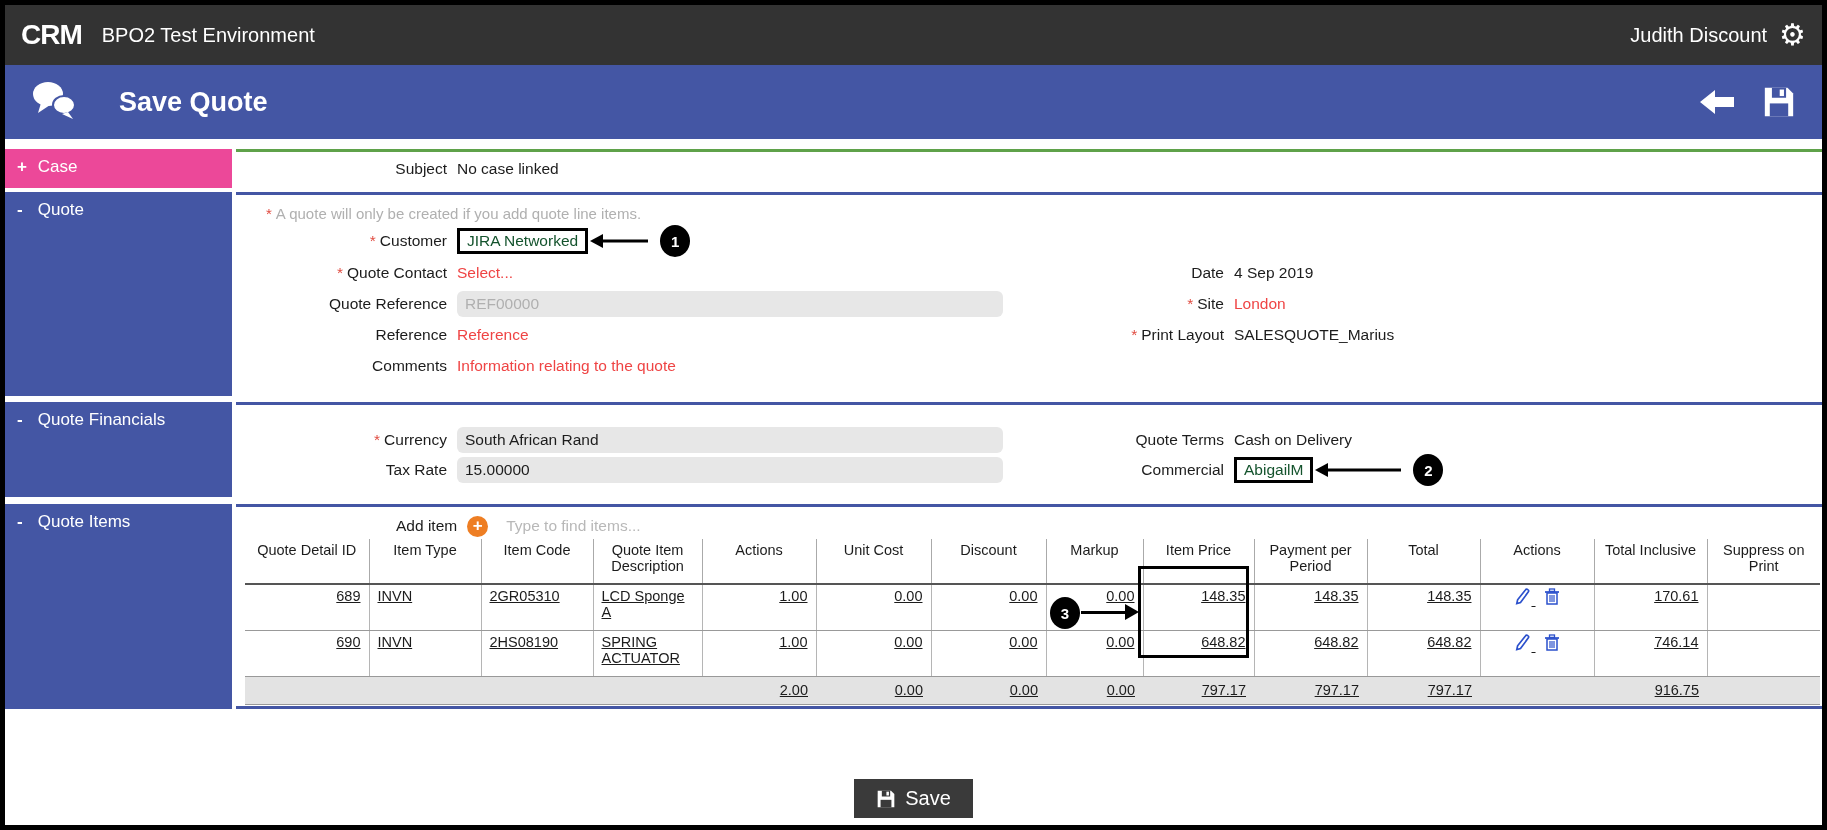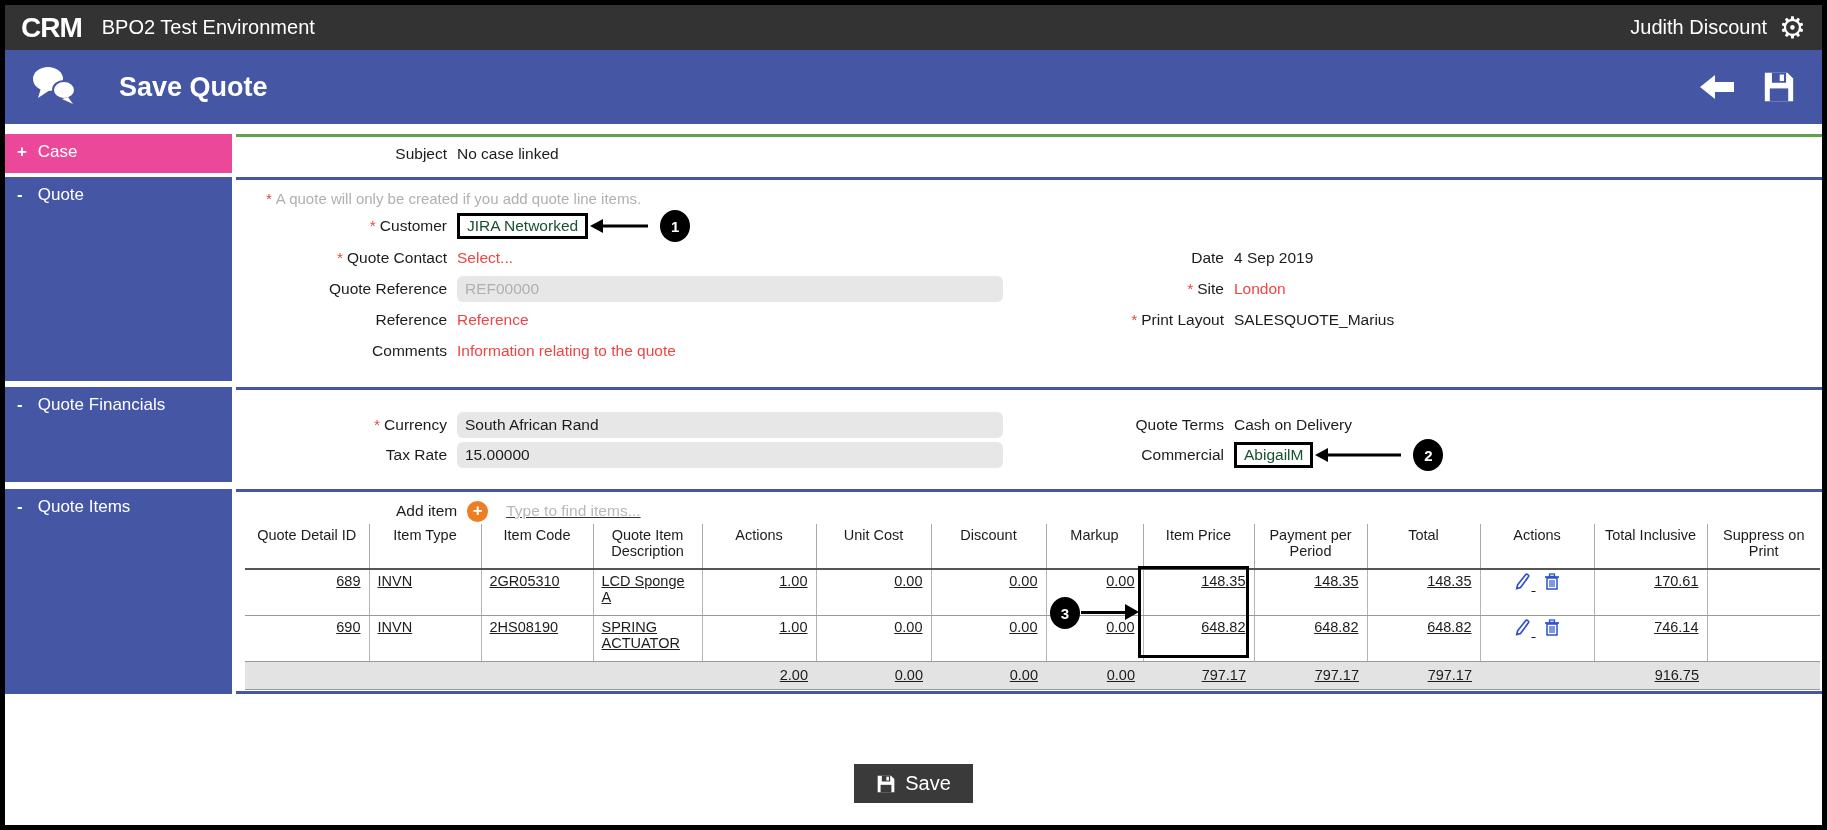--- a/index.html
+++ b/index.html
@@ -1,20 +1,20 @@
 <!DOCTYPE html>
 <html><head>
 <meta charset="utf-8">
 <style>
   * { box-sizing: border-box; }
   body { margin:0; background:#888; font-family:"Liberation Sans", sans-serif; }
   .page { position:relative; width:1827px; height:830px; border:5px solid #000; background:#fff; overflow:hidden; margin:0 auto; }
 
   
-  .topbar { height:45px; background:#333333; display:flex; align-items:center; color:#fff; padding:0 16px; }
+  .topbar { height:60px; background:#333333; display:flex; align-items:center; color:#fff; padding:0 16px; }
   .logo { font-size:28px; font-weight:800; letter-spacing:-1px; margin-right:20px; }
   .topbar-title { font-size:20px; }
   .topbar-right { margin-left:auto; display:flex; align-items:center; gap:12px; }
   .user-name { font-size:20px; }
   .gear { font-size:30px; line-height:30px; cursor:pointer; }
 
   
   .bluebar { height:74px; background:#4456a4; display:flex; align-items:center; color:#fff; padding:0 26px; }
   .chat-icon { margin-right:42px; cursor:pointer; }
   .page-title { font-size:27px; font-weight:600; }
@@ -63,21 +63,21 @@
   .ann3-box    { position:absolute; left:1133px; top:561px; width:111px; height:92px; border:3px solid #000; }
   .ann3-circle { position:absolute; left:1045px; top:592px; }
   .ann3-line   { position:absolute; left:1076px; top:606px; width:46px; height:3px; background:#000; }
   .ann3-head   { position:absolute; left:1120px; top:599px; width:0; height:0;
                  border-top:8px solid transparent; border-bottom:8px solid transparent; border-left:14px solid #000; }
 
   
   .additem-row { height:26px; display:flex; align-items:center; padding-left:160px; font-size:15.5px; color:#1c1c1c; }
   .add-plus { width:21px; height:21px; border-radius:50%; background:#ee7e23; color:#fff; font-weight:bold;
               font-size:17px; line-height:19px; text-align:center; margin:0 16px 0 10px; cursor:pointer; }
-  .items-search { border:none; outline:none; font-size:15.5px; width:320px; color:#333; background:transparent;text-decoration:underline; }
+  .items-search { border:none; outline:none; font-size:15.5px; width:320px; color:#333; background:transparent; }
   .items-search::placeholder { color:#b8b8b8; }
 
   table.items { border-collapse:collapse; table-layout:fixed; margin-left:9px; width:1575px; font-size:14.5px; color:#1c1c1c; }
   table.items thead th { font-weight:normal; text-align:center; vertical-align:top; padding:3px 4px;
                          border-left:1px solid #aaa; border-bottom:2px solid #555; height:45px; }
   table.items thead th:first-child { border-left:none; }
   table.items tbody td { border-left:1px solid #b5b5b5; border-bottom:1px solid #999; vertical-align:top;
                          padding:3px 8px; height:46px;text-decoration:underline; }
   table.items tbody td:first-child { border-left:none; }
   table.items tr.tot td { background:#e3e3e3; border-left:none; vertical-align:middle; height:28px; border-bottom:1px solid #999; }

